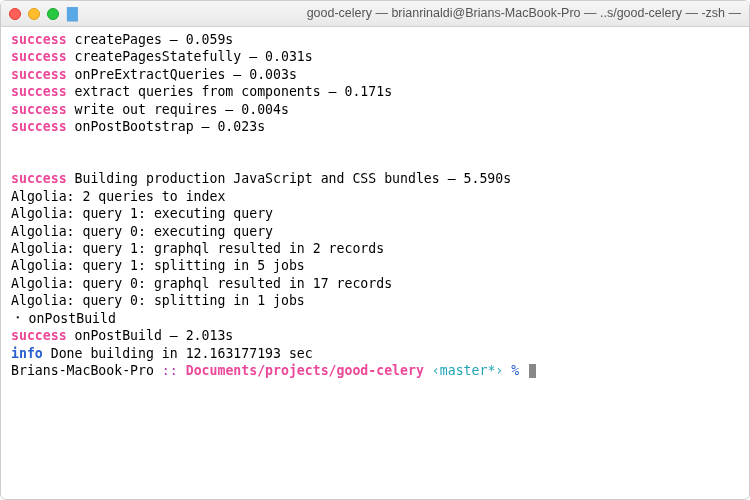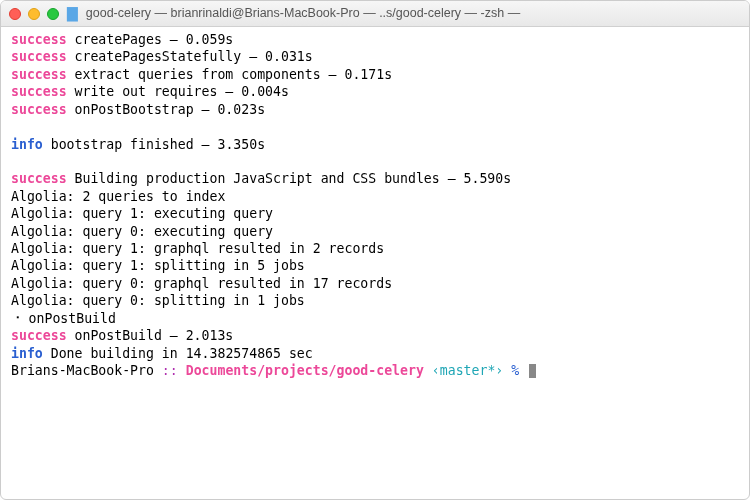--- a/index.html
+++ b/index.html
@@ -30,21 +30,21 @@
   .dot { width: 12px; height: 12px; border-radius: 50%; }
   .dot.red { background: #ff5f57; border: 0.5px solid #e33e32; }
   .dot.yellow { background: #febc2e; border: 0.5px solid #e1a116; }
   .dot.green { background: #28c840; border: 0.5px solid #17a52c; }
   .folder-icon { color: #5aa7e6; font-size: 14px; }
   .title-text {
     flex: 1;
     white-space: nowrap;
     overflow: hidden;
     text-overflow: ellipsis;
-    text-align: left;
+    text-align: right;
     color: #555;
   }
   .term {
     padding: 4px 10px 6px 10px;
     color: #000;
   }
   .line { white-space: pre; }
   .success { color: #ec4899; font-weight: 600; }
   .info { color: #2a5fd0; font-weight: 600; }
   .blue { color: #2a5fd0; }
@@ -69,31 +69,31 @@
     <div class="dot yellow"></div>
     <div class="dot green"></div>
   </div>
   <span class="folder-icon">▇</span>
   <span class="title-text">good-celery — brianrinaldi@Brians-MacBook-Pro — ..s/good-celery — -zsh — </span>
 </div>
 
 <div class="term">
   <div class="line"><span class="success">success</span><span> createPages — 0.059s</span></div>
   <div class="line"><span class="success">success</span><span> createPagesStatefully — 0.031s</span></div>
+  <div class="line"><span class="success">success</span><span> onPreExtractQueries — 0.003s</span></div>
   <div class="line"><span class="success">success</span><span> extract queries from components — 0.171s</span></div>
   <div class="line"><span class="success">success</span><span> write out requires — 0.004s</span></div>
   <div class="line"><span class="success">success</span><span> onPostBootstrap — 0.023s</span></div>
   <div class="blank"></div>
-  <div class="line"><span class="info">info</span><span> bootstrap finished — 3.350s</span></div>
   <div class="blank"></div>
   <div class="line"><span class="success">success</span><span> Building production JavaScript and CSS bundles — 5.590s</span></div>
   <div class="line">Algolia: 2 queries to index</div>
   <div class="line">Algolia: query 1: executing query</div>
   <div class="line">Algolia: query 0: executing query</div>
   <div class="line">Algolia: query 1: graphql resulted in 2 records</div>
   <div class="line">Algolia: query 1: splitting in 5 jobs</div>
   <div class="line">Algolia: query 0: graphql resulted in 17 records</div>
   <div class="line">Algolia: query 0: splitting in 1 jobs</div>
   <div class="line">⠐ onPostBuild</div>
   <div class="line"><span class="success">success</span><span> onPostBuild — 2.013s</span></div>
-  <div class="line"><span class="info">info</span><span> Done building in 14.382574865 sec</span></div>
+  <div class="line"><span class="info">info</span><span> Done building in 12.163177193 sec</span></div>
   <div class="line"><span>Brians-MacBook-Pro</span><span class="magenta"> :: </span><span class="success">Documents/projects/good-celery</span><span class="cyan"> ‹</span><span class="cyan">master*</span><span class="cyan">›</span><span class="blue"> % </span><span class="cursor"></span></div>
 </div>
 
 </body></html>

